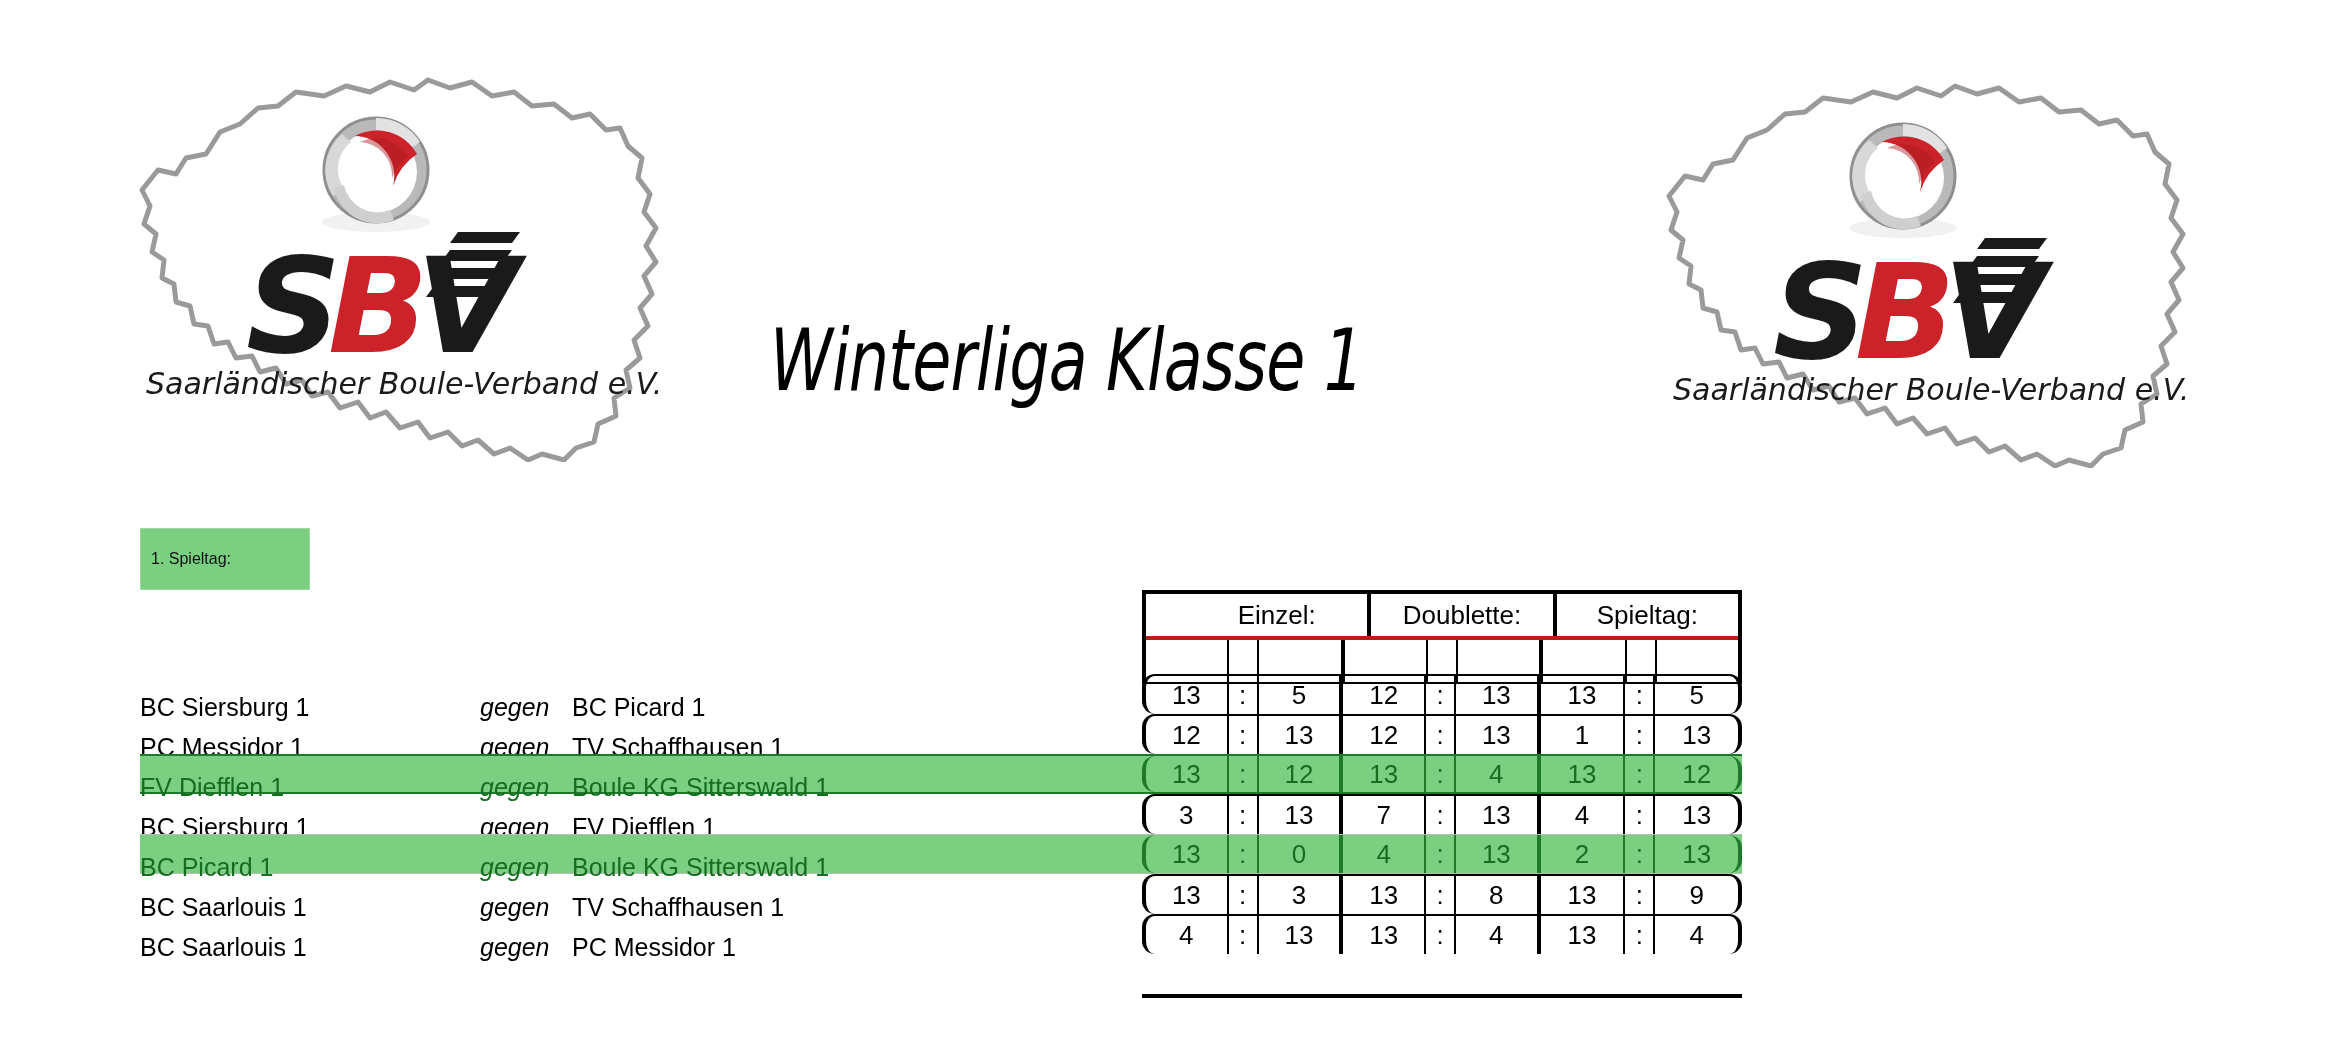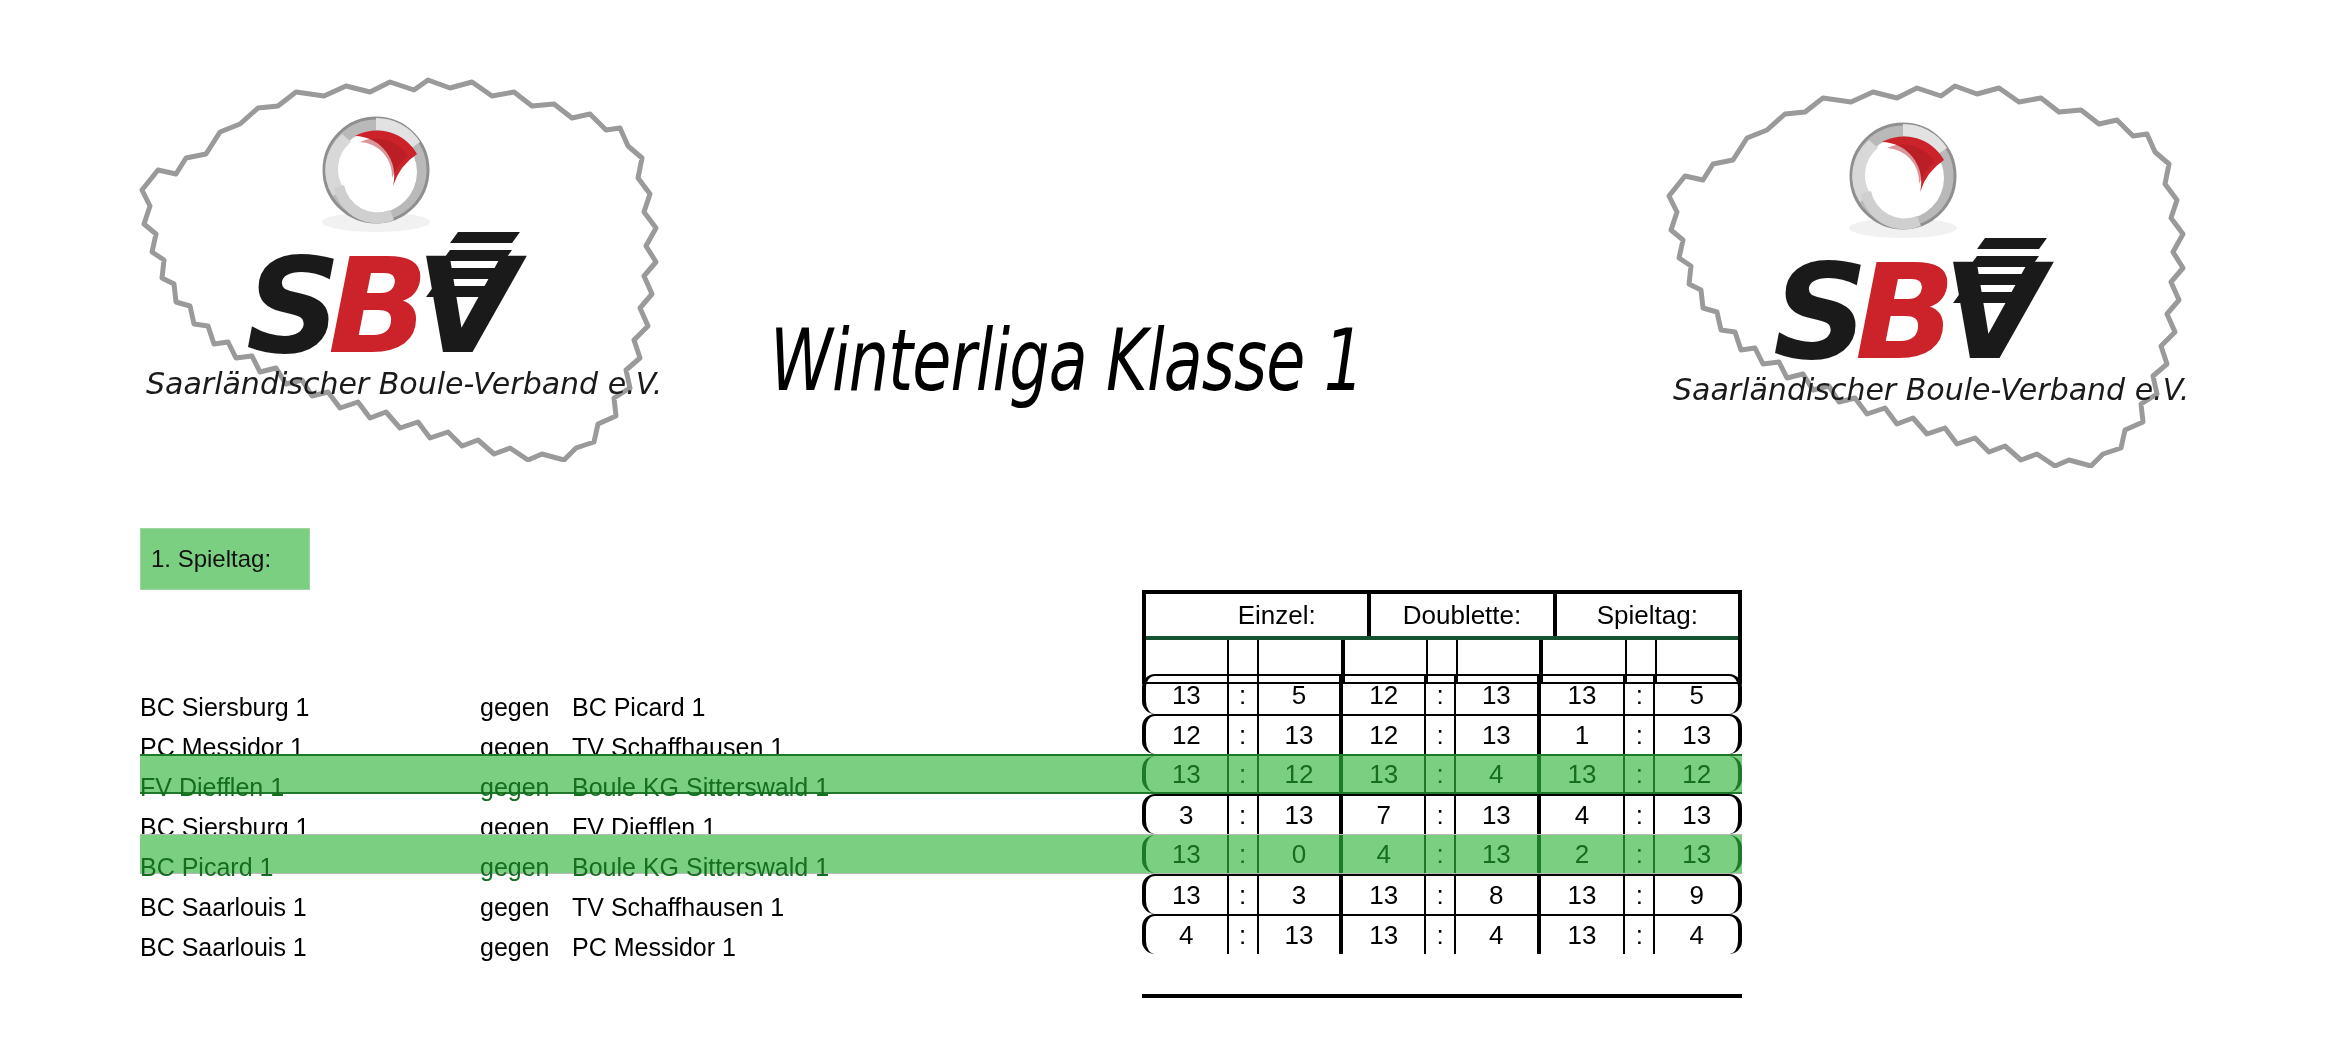--- a/index.html
+++ b/index.html
@@ -38,21 +38,21 @@
   
   .spieltag{
     position:absolute;
     left:140px;top:528px;
     width:170px;height:62px;
     background:#7BCF80;
     border:1px solid #9fd6a2;
     box-sizing:border-box;
     display:flex;align-items:center;
     padding-left:10px;
-    font-size:24px;
+    font-size:16px;
     color:#111111;
   }
 
   
   .matches{
     position:absolute;
     left:140px;top:674px;
     width:1602px;
   }
   .mrow{
@@ -67,21 +67,21 @@
   .mrow.hl.b1{border-top:2px solid #1e7a28;border-bottom:2px solid #1e7a28;}
   .mrow.hl.b2{border-top:1px solid #b9b9b9;border-bottom:1px solid #b9b9b9;}
 
   .mtext{
     width:1002px;
     display:flex;align-items:center;
     box-sizing:border-box;
     margin-top:27px;
   }
   .c-home{width:340px;}
-  .c-geg{width:92px;}
+  .c-geg{width:92px;font-style:italic;}
   .c-away{flex:1;}
   .txt{
     font-size:25px;
     color:#000000;
     line-height:1;
     white-space:nowrap;
   }
 
   
   .mscore{
@@ -115,21 +115,21 @@
   
   .thead{
     position:absolute;
     left:1142px;top:590px;
     width:600px;
     box-sizing:border-box;
     border:4px solid #000;
     border-bottom:none;
     background:#fff;
   }
-  .thead-r1{display:flex;height:42px;border-bottom:4px solid #14532d;padding-left:40px;}
+  .thead-r1{display:flex;height:42px;border-bottom:4px solid #b91c1c;padding-left:40px;}
   .thead-r2{display:flex;height:42px;border-bottom:2px solid #000;}
   .hcell{
     flex:1;
     display:flex;align-items:center;justify-content:center;
     border-right:4px solid #000;
     box-sizing:border-box;
     font-size:26px;color:#000;
   }
   .hcell:last-child{border-right:none;}
   .hdisc{

